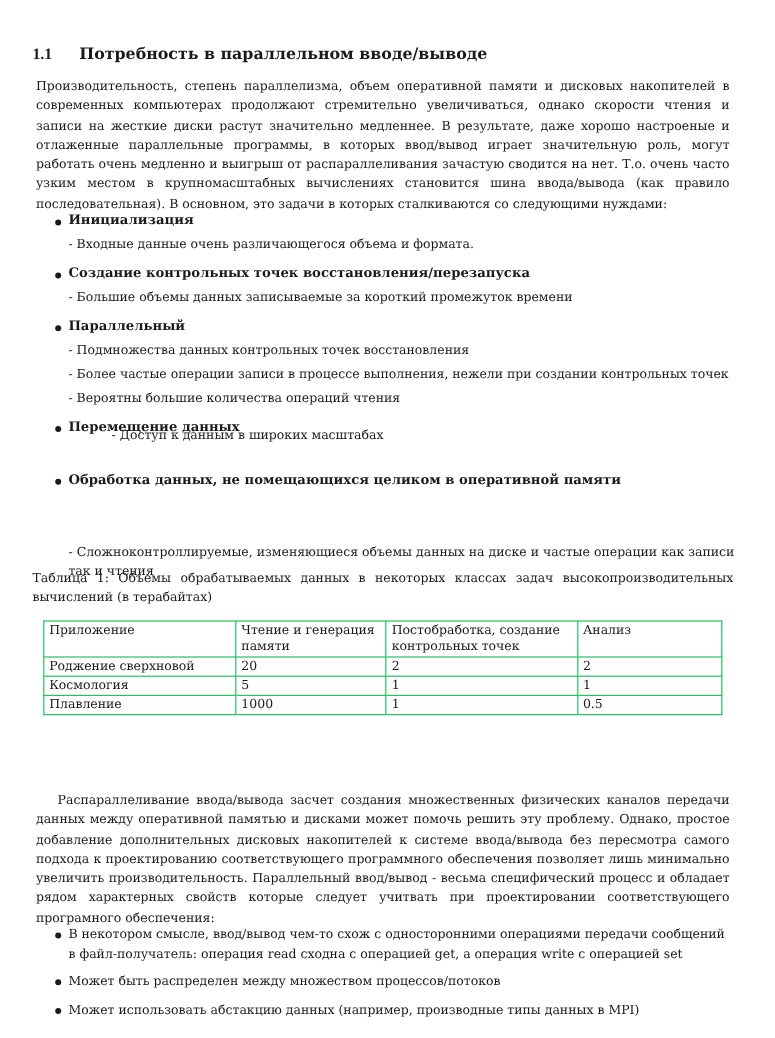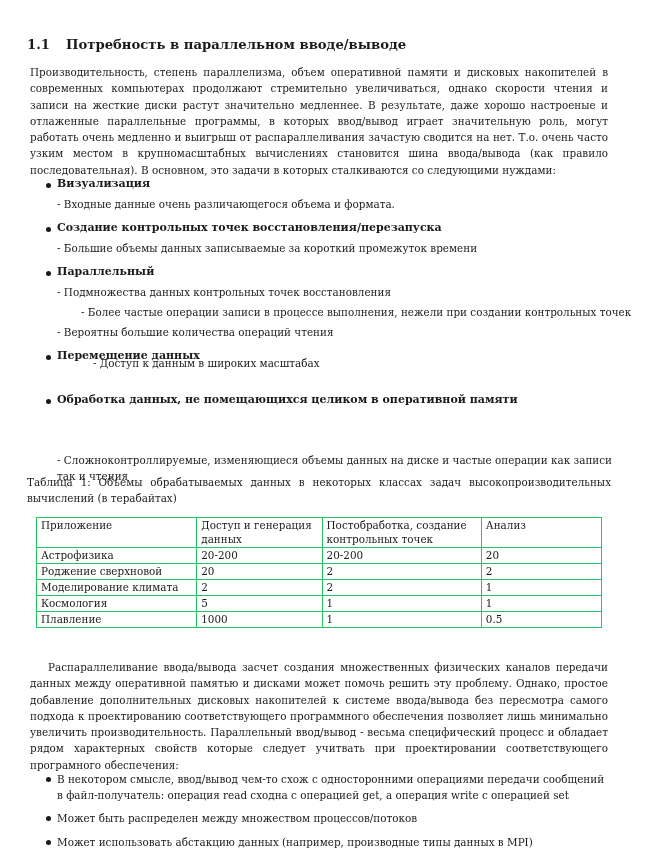--- a/index.html
+++ b/index.html
@@ -11,21 +11,21 @@
   .page { position: absolute; left: 0; top: 0; width: 646px; height: 865px; }
   .h1 {
     position: absolute; left: 27px; top: 4px;
     font-size: 17px; font-weight: bold; letter-spacing: 0.3px;
   }
   .h1 .num { display: inline-block; width: 30px; }
   .h2 {
     position: absolute; left: 27px; top: 37px;
     font-size: 13.2px; font-weight: bold;
   }
-  .h2 .num { display: inline-block; width: 39px; }
+  .h2 .num { display: inline-block; width: 39px; font-family: Liberation Serif, serif; }
   .para {
     position: absolute; left: 27px; width: 584px;
     font-size: 10.4px; line-height: 16.3px; text-align: justify;
   }
   .para p { margin: 3px; }
   .para .indent { text-indent: 18px; }
   .blist { position: absolute; left: 46px; width: 565px; font-size: 10.4px; }
   .bitem { position: absolute; left: 0; width: 565px; }
   .bullet {
     position: absolute; left: 0; top: 6px; width: 5px; height: 5px;
@@ -66,74 +66,62 @@
     <span class="num">1.1</span><span>Потребность в параллельном вводе/выводе</span>
   </div>
 
   <div class="para" style="top:61px;">
     <p>Производительность, степень параллелизма, объем оперативной памяти и дисковых накопителей в современных компьютерах продолжают стремительно увеличиваться, однако скорости чтения и записи на жесткие диски растут значительно медленнее. В результате, даже хорошо настроеные и отлаженные параллельные программы, в которых ввод/вывод играет значительную роль, могут работать очень медленно и выигрыш от распараллеливания зачастую сводится на нет. Т.о. очень часто узким местом в крупномасштабных вычислениях становится шина ввода/вывода (как правило последовательная). В основном, это задачи в которых сталкиваются со следующими нуждами:</p>
   </div>
 
   <div class="blist" style="top:177px;">
     <div class="bitem" style="top:0px;">
       <span class="bullet"></span>
-      <span class="btitle" style="top:0px;">Визуализация</span>
+      <span class="btitle" style="top:0px;">Инициализация</span>
       <span class="bsub" style="top:19px;">- Входные данные очень различающегося объема и формата.</span>
     </div>
     <div class="bitem" style="top:44px;">
       <span class="bullet"></span>
       <span class="btitle" style="top:0px;">Создание контрольных точек восстановления/перезапуска</span>
       <span class="bsub" style="top:19px;">- Большие объемы данных записываемые за короткий промежуток времени</span>
     </div>
     <div class="bitem" style="top:88px;">
       <span class="bullet"></span>
       <span class="btitle" style="top:0px;">Параллельный</span>
       <span class="bsub" style="top:19px;">- Подмножества данных контрольных точек восстановления</span>
-      <span class="bsub" style="top:39px;margin-left:24px;">- Более частые операции записи в процессе выполнения, нежели при создании контрольных точек</span>
+      <span class="bsub" style="top:39px;">- Более частые операции записи в процессе выполнения, нежели при создании контрольных точек</span>
       <span class="bsub" style="top:59px;">- Вероятны большие количества операций чтения</span>
     </div>
     <div class="bitem" style="top:172px;">
       <span class="bullet"></span>
       <span class="btitle" style="top:0px;">Перемещение данных</span>
       <span class="bsub" style="top:6px;margin-left:36px;">- Доступ к данным в широких масштабах</span>
     </div>
     <div class="bitem" style="top:216px;">
       <span class="bullet"></span>
       <span class="btitle" style="top:0px;">Обработка данных, не помещающихся целиком в оперативной памяти</span>
       <span class="bsub" style="top:19px;margin-top:40px;">- Сложноконтроллируемые, изменяющиеся объемы данных на диске и частые операции как записи так и чтения</span>
     </div>
   </div>
 
   <div class="caption">Таблица 1: Объемы обрабатываемых данных в некоторых классах задач высокопроизводительных вычислений (в терабайтах)</div>
 
   <table class="data">
     <tbody>
         <tr class="hdr">
       <td class="c1">Приложение</td>
-      <td class="c2">Доступ и генерация данных</td>
+      <td class="c2">Чтение и генерация памяти</td>
       <td class="c3">Постобработка, создание контрольных точек</td>
       <td class="c4">Анализ</td>
-    </tr>
-    <tr class="row">
-      <td>Астрофизика</td>
-      <td>20-200</td>
-      <td>20-200</td>
-      <td>20</td>
     </tr>
     <tr class="row">
       <td>Роджение сверхновой</td>
       <td>20</td>
       <td>2</td>
       <td>2</td>
-    </tr>
-    <tr class="row">
-      <td>Моделирование климата</td>
-      <td>2</td>
-      <td>2</td>
-      <td>1</td>
     </tr>
     <tr class="row">
       <td>Космология</td>
       <td>5</td>
       <td>1</td>
       <td>1</td>
     </tr>
     <tr class="row">
       <td>Плавление</td>
       <td>1000</td>

